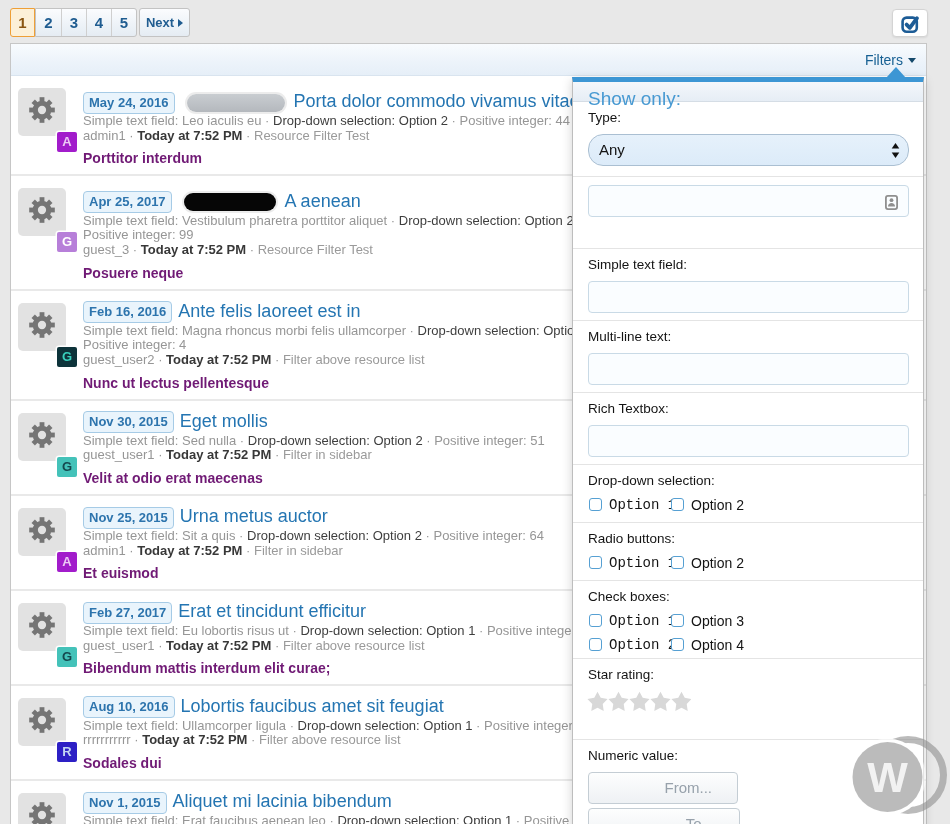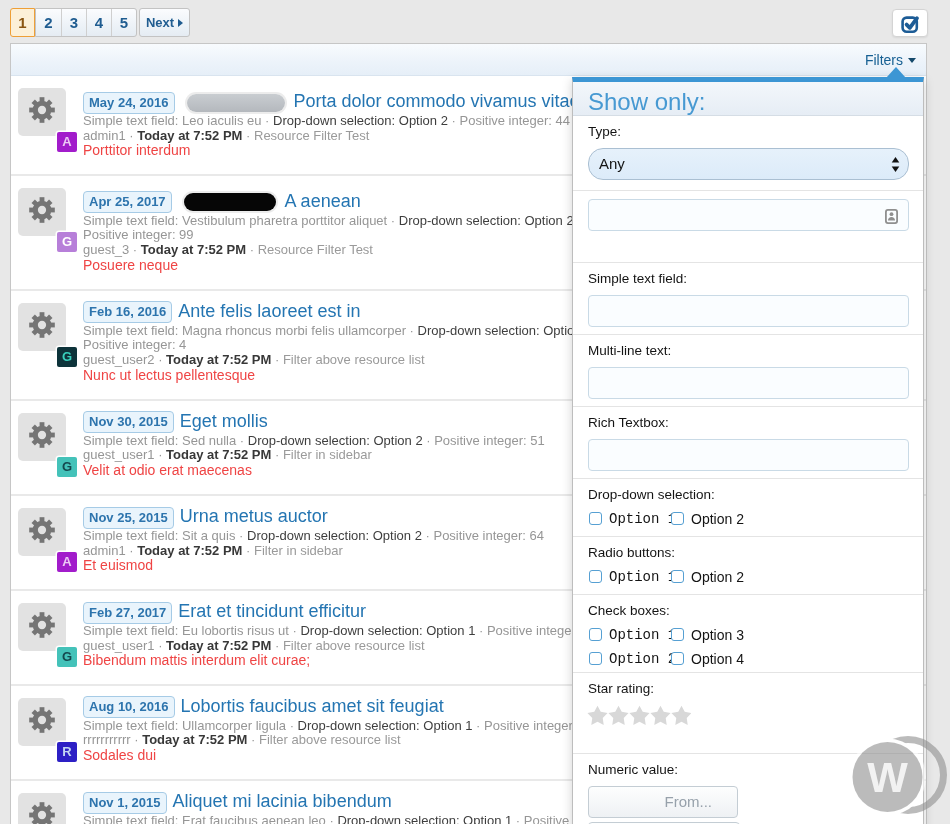--- a/index.html
+++ b/index.html
@@ -90,38 +90,38 @@
 }
 .pill.gray { background:linear-gradient(180deg,#c9cdd1,#b4b8bd); }
 .pill.black { background:#060606; }
 .title { color:#2475b2; font-size:18px; text-decoration:none; margin-left:6px; }
 .meta { font-size:13px; line-height:14.7px; color:#969696; margin-top:2px; width:562px; }
 .meta .dk { color:#3e3e3e; }
 .meta .u { display:inline-block; }
 .au { font-size:13px; line-height:14.7px; color:#969696; margin-top:0; }
 .au b { color:#383838; }
 .au .cat { color:#9a9a9a; }
-.desc { font-size:14px; color:#ef4444; line-height:15px; }
+.desc { font-size:14px; color:#701a75; margin-top:8px; line-height:15px;font-weight:bold; }
 
 .panel {
   position:absolute; left:572px; top:77px; width:352px; height:760px;
   background:#fff; border:1px solid #bdbdbd; border-top:5px solid #3c96d4;
   box-shadow:0 3px 10px rgba(0,0,0,0.18);
   z-index:5;
 }
 .parrow {
   position:absolute; left:886px; top:67px; width:0; height:0; z-index:6;
   border-left:10px solid transparent; border-right:10px solid transparent;
   border-bottom:11px solid #3c96d4;
 }
 .phead {
-  height:34px; padding:6px 15px 0;
+  height:20px; padding:6px 15px 0;
   background:linear-gradient(180deg,#f3f7fb 0%,#e6edf5 100%);
   border-bottom:1px solid #d5dde5;
-  color:#4799d2; font-size:24px;
+  color:#4799d2; font-size:19px;
 }
 .sec { border-top:1px solid #e4e4e4; padding:8px 15px 0; position:relative; }
 .sec.nb { border-top:none; }
 .sec label { display:block; font-size:13.5px; color:#141414; line-height:15px; margin-bottom:9px; }
 .tin {
   width:321px; height:32px; border:1px solid #c9dae6; border-radius:4px;
   background:#fafdff;
 }
 .sel {
   width:321px; height:32px; border:1px solid #aabfd2; border-radius:15px;

